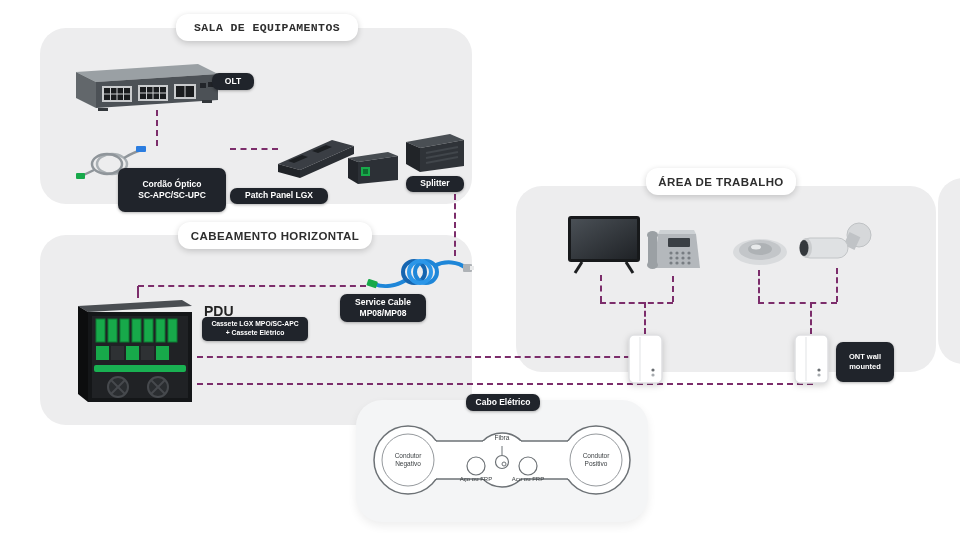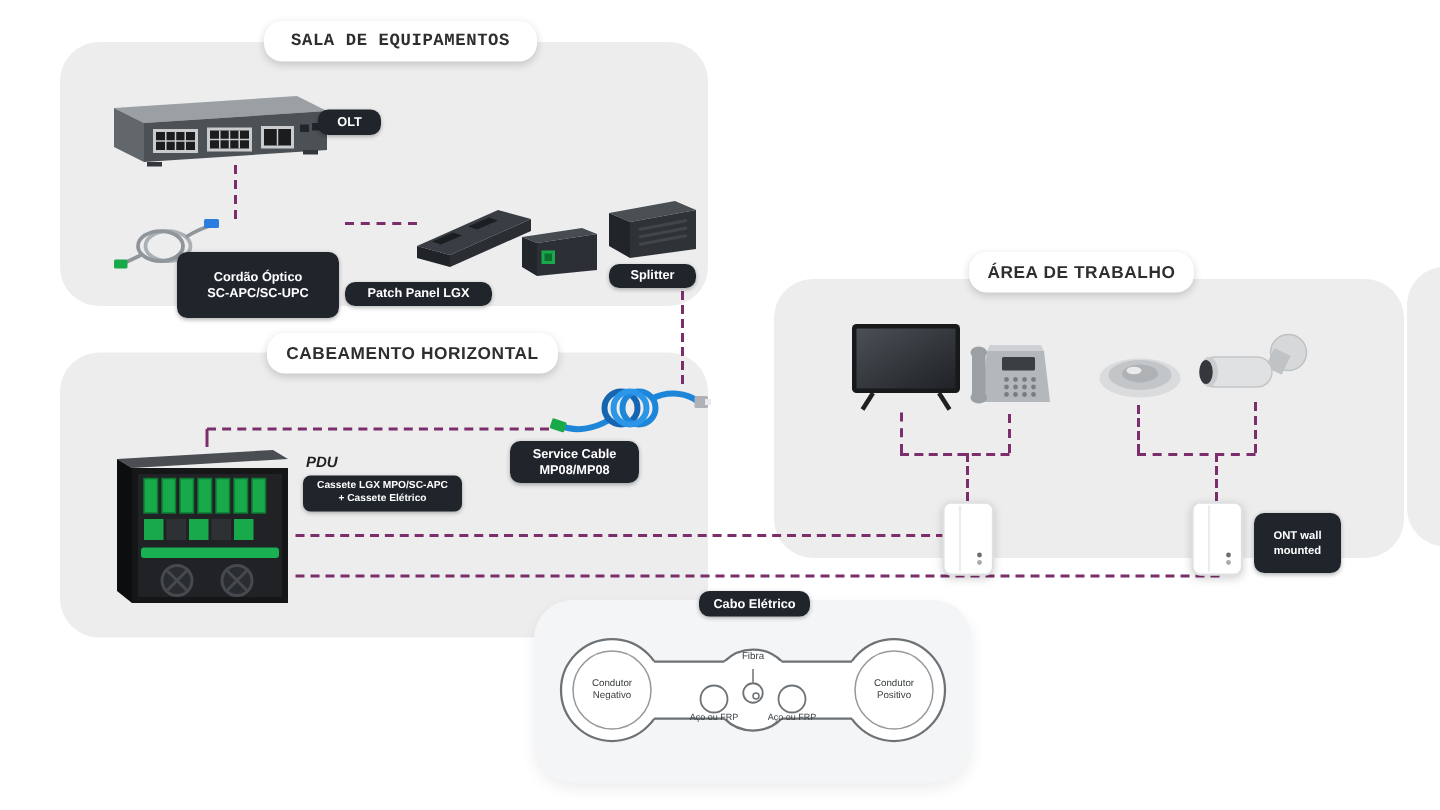--- a/index.html
+++ b/index.html
@@ -20,21 +20,21 @@
     position:absolute; background:#20242b; color:#ffffff; border-radius:7px;
     display:flex; flex-direction:column; align-items:center; justify-content:center;
     font-weight:bold; font-size:8.5px; line-height:1.3;
     z-index:6; box-shadow:0 1px 3px rgba(0,0,0,.3); padding:1px 4px;
   }
   .dark-pill.tiny { font-size:6.8px; border-radius:5px; }
   .dash-h { position:absolute; border-top:2px dashed #7c2d6b; z-index:2; }
   .dash-v { position:absolute; border-left:2px dashed #7c2d6b; z-index:2; }
   .device { position:absolute; z-index:3; }
   .device.shadowed { filter:drop-shadow(0 2px 3px rgba(0,0,0,.18)); }
-  .plain-label { position:absolute; z-index:6; font-weight:bold; font-size:10px; color:#222;font-style:italic; }
+  .plain-label { position:absolute; z-index:6; font-weight:bold; font-size:14px; color:#222; }
   .hc-label {
     position:absolute; z-index:7; text-align:center; color:#3c4043; line-height:1.25;
   }
 </style>
 </head>
 <body>
 
 <div class="panel" style="left:40px; top:28px; width:432px; height:176px;"></div>
 <div class="panel" style="left:40px; top:235px; width:432px; height:190px;"></div>
 <div class="panel" style="left:516px; top:186px; width:420px; height:186px;"></div>

